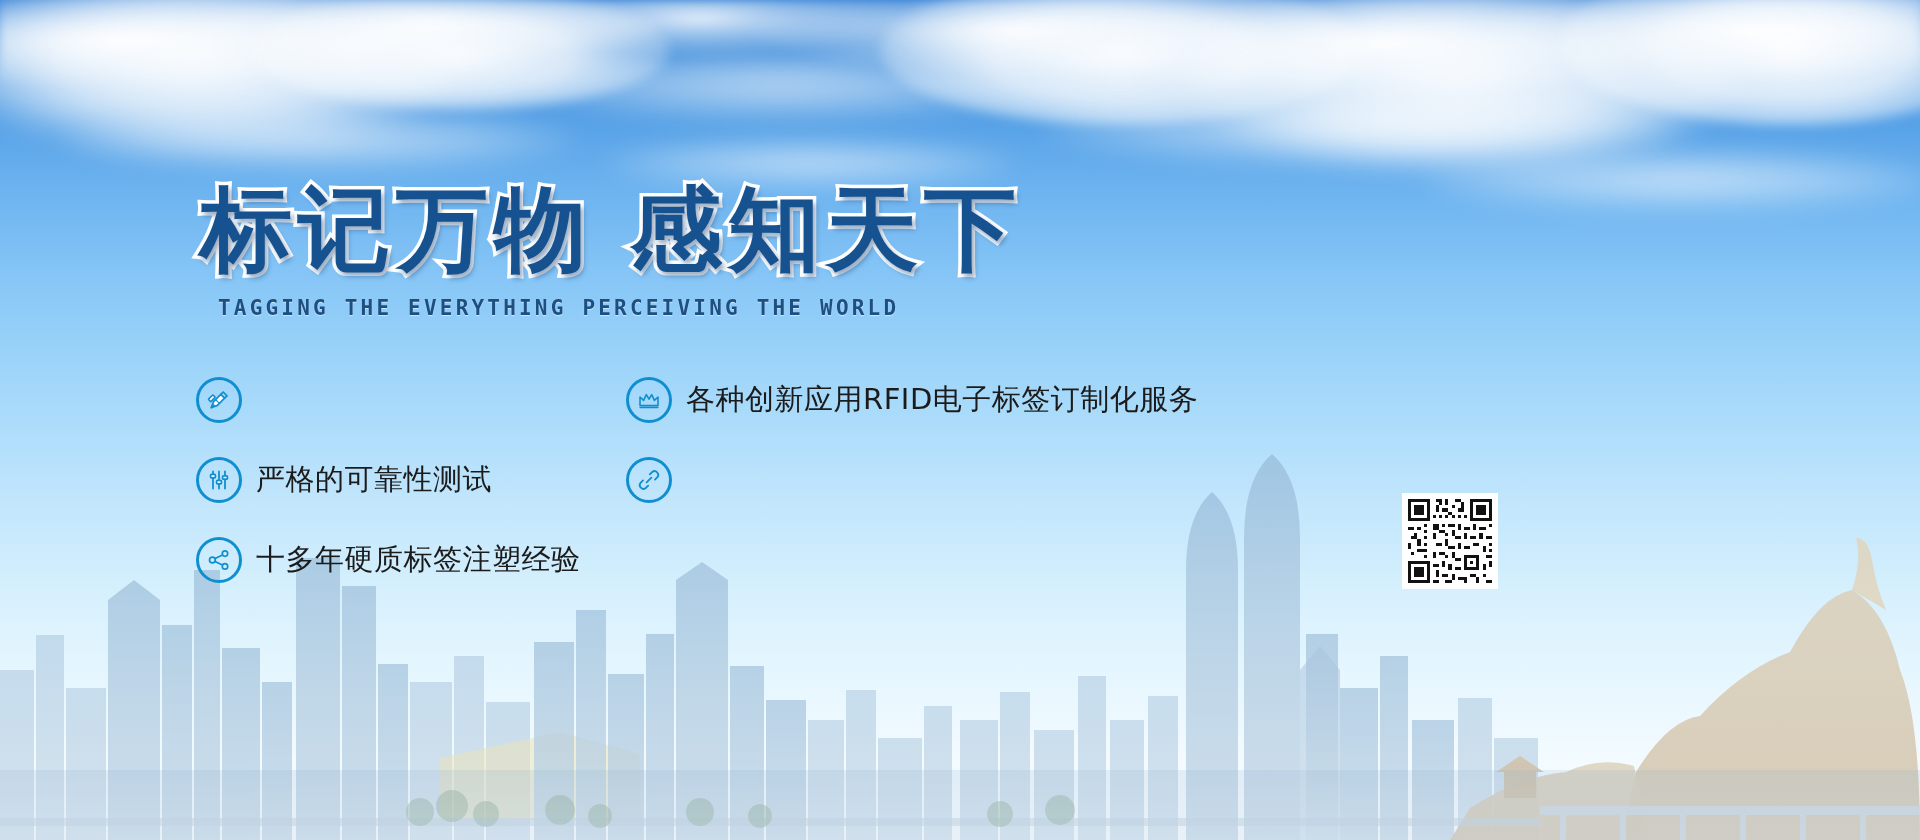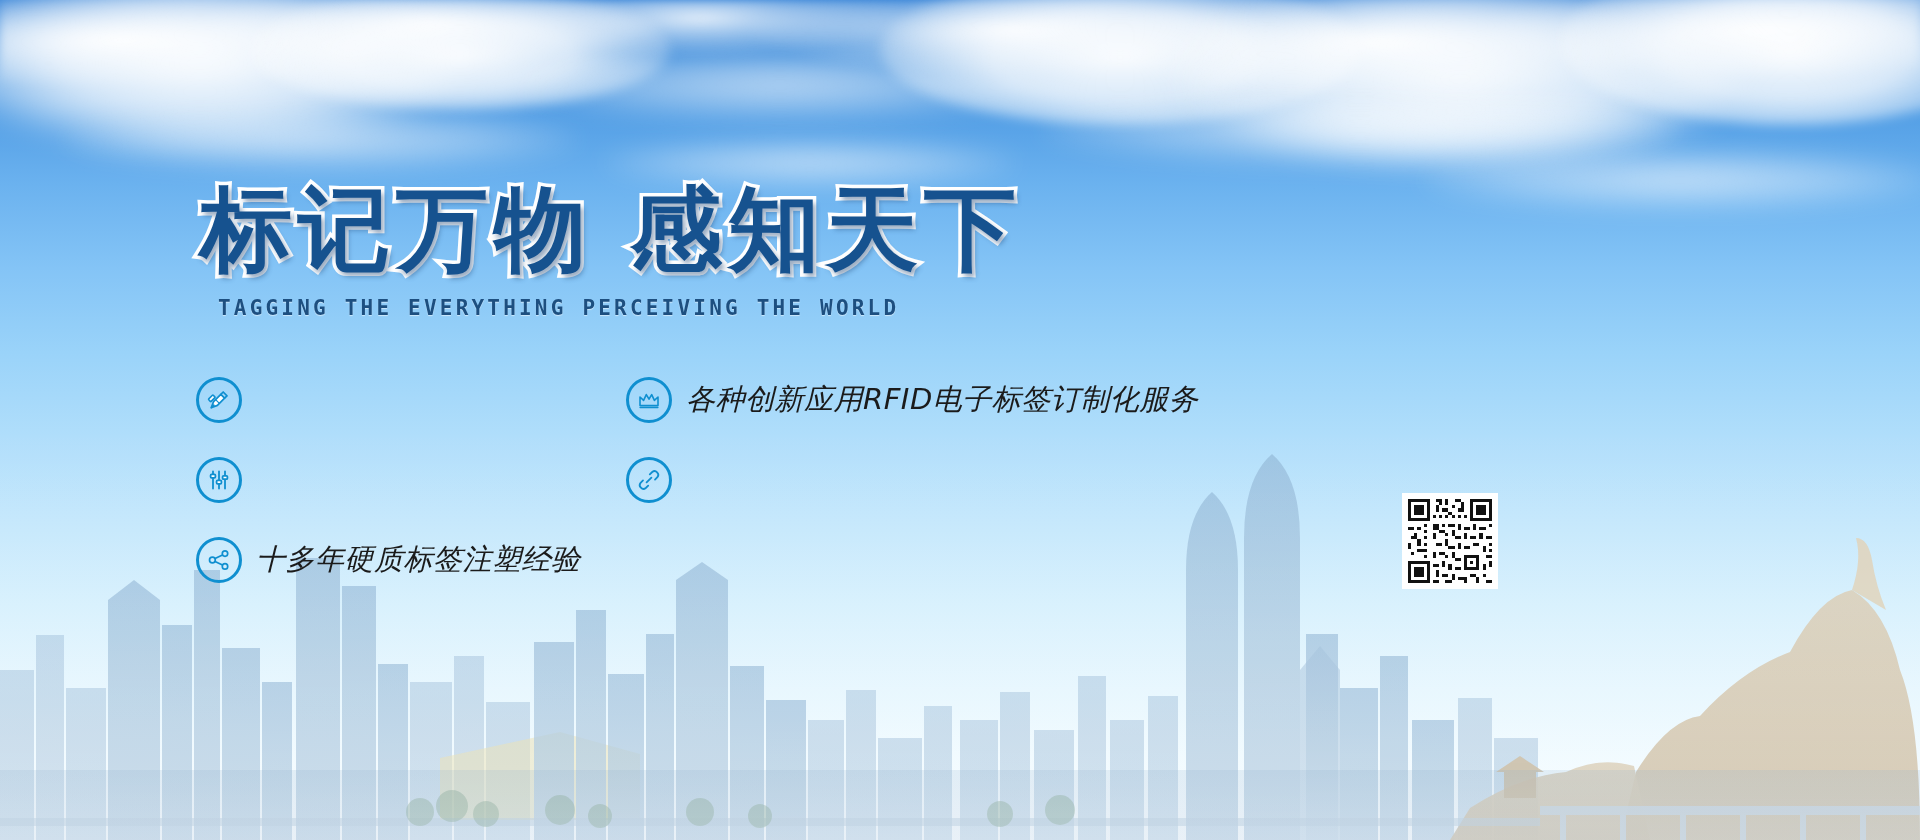--- a/index.html
+++ b/index.html
@@ -69,21 +69,21 @@
     font-size:21px; font-weight:700; letter-spacing:3.2px;
     color:#1d4f80; white-space:nowrap;
     text-shadow:0 1px 1px rgba(255,255,255,.55);
   }
 
   
   .features { position:absolute; left:196px; top:360px; width:1100px; }
   .frow { display:flex; height:80px; }
   .fcol { display:flex; align-items:center; }
   .fcol.left  { width:430px; }
-  .fcol.right { width:640px;font-style:italic; }
+  .fcol.right { width:640px; }
 
   .ficon {
     width:46px; height:46px; flex:0 0 46px;
     border:3.5px solid #0f8fd0; border-radius:50%;
     display:flex; align-items:center; justify-content:center;
     margin-right:14px;
   }
   .ficon svg { display:block; }
 
   .flabel {
@@ -313,20 +313,21 @@
                 <line x1="13" y1="4.5" x2="13" y2="21.5"></line>
                 <line x1="19" y1="4.5" x2="19" y2="21.5"></line>
               </g>
               <g fill="#ffffff" stroke="#0f8fd0" stroke-width="1.8">
                 <rect x="4.6" y="7.4" width="4.8" height="3.4" rx="1"></rect>
                 <rect x="10.6" y="13.4" width="4.8" height="3.4" rx="1"></rect>
                 <rect x="16.6" y="8.8" width="4.8" height="3.4" rx="1"></rect>
               </g>
             </svg>
           </span>
+          <span class="flabel">严格的可靠性测试</span>
         </div>
 
         <div class="fcol right">
           <span class="ficon">
             <svg width="26" height="26" viewBox="0 0 26 26">
               <g fill="none" stroke="#0f8fd0" stroke-width="1.8" stroke-linecap="round">
                 <path d="M10.6 15.4 L15.4 10.6"></path>
                 <path d="M13.8 7.4 L16.2 5 A3.7 3.7 0 0 1 21.4 10.2 L19 12.6"></path>
                 <path d="M12.2 18.6 L9.8 21 A3.7 3.7 0 0 1 4.6 15.8 L7 13.4"></path>
               </g>

